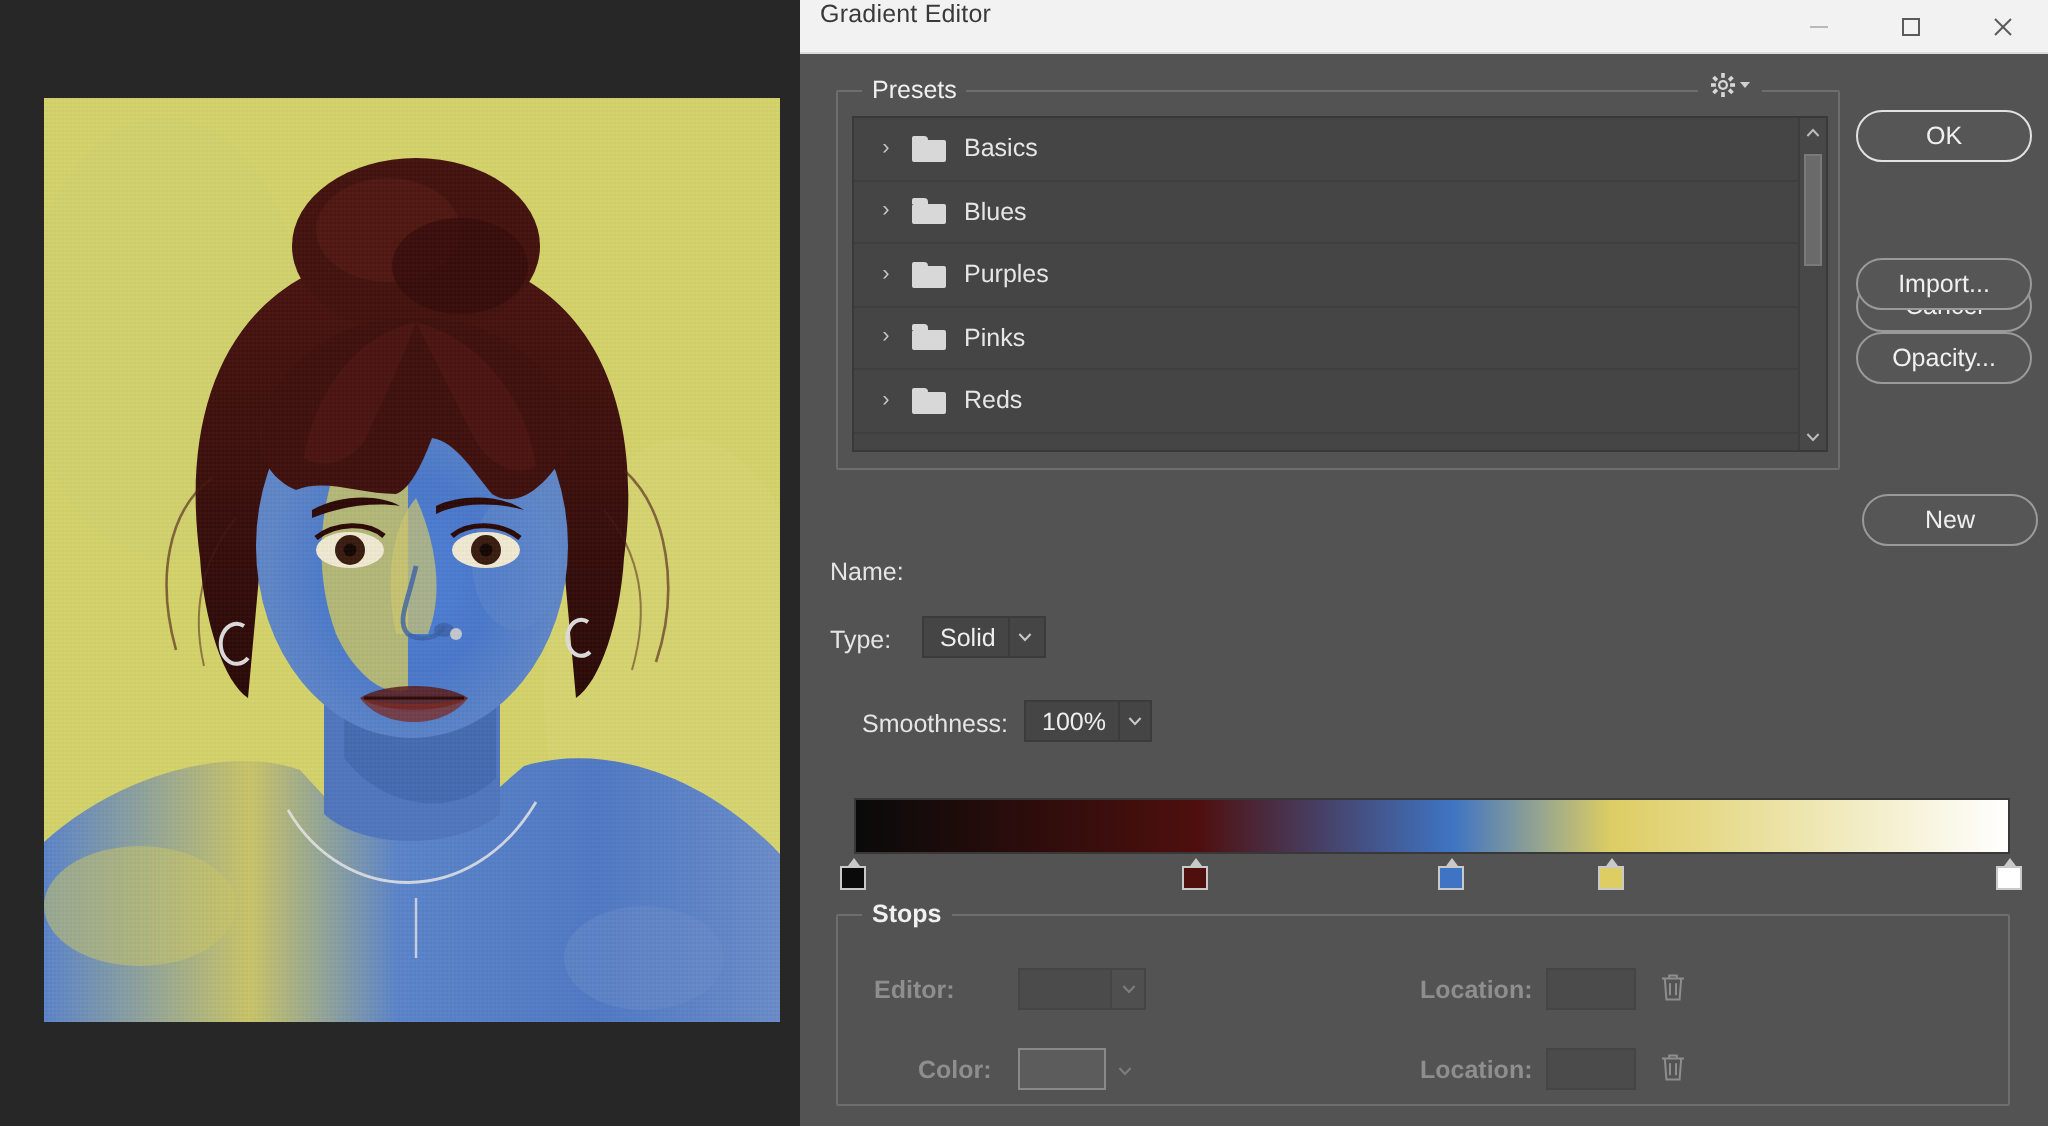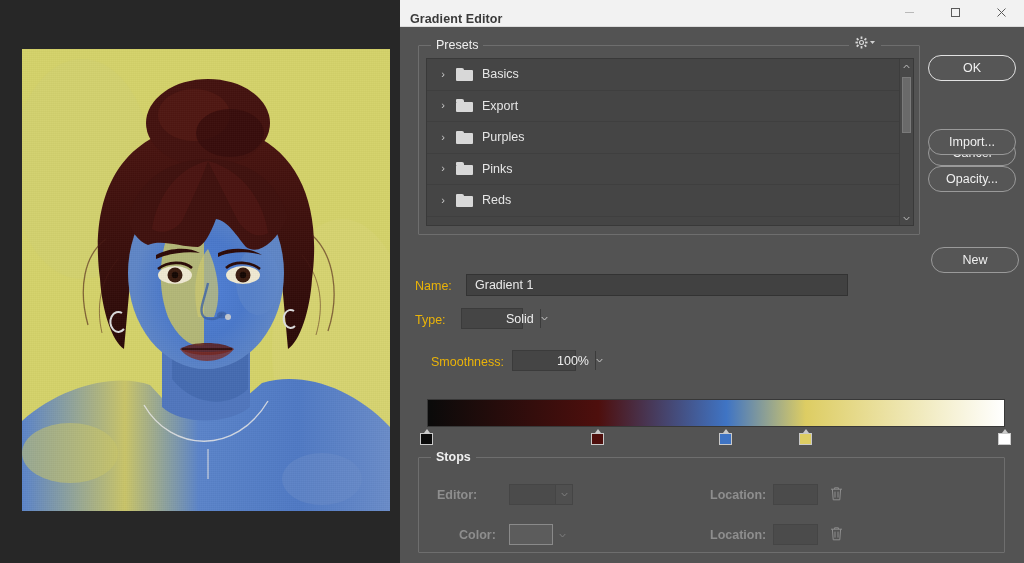--- a/index.html
+++ b/index.html
@@ -32,23 +32,22 @@
 
   
   .dialog {
     position: absolute; left: 400px; top: 0; width: 624px; height: 563px;
     background: #535353;
     color: #e8e8e8;
     font-size: 12.5px;
   }
   .titlebar {
     height: 27px; background: #f2f2f2; color: #1a1a1a;
-    display: flex; align-items: flex-end;
+    display: flex; align-items: flex-start;
     border-bottom: 1px solid #dcdcdc;
-    font-weight: bold;
   }
   .titlebar .title {
     padding-left: 10px; font-size: 12.5px; color: #3a3a3a; letter-spacing: .1px;
   }
   .titlebar .spacer { flex: 1; }
   .winbtn {
     width: 46px; height: 27px; display:flex; align-items:center; justify-content:center;
     color: #5a5a5a; font-size: 12px; line-height: 1;
   }
   .winbtn.dim { color: #b9b9b9; }
@@ -120,35 +119,35 @@
   }
   .btn.primary { border-color: #e2e2e2; border-width: 1.6px; }
   #btn-ok     { left: 528px; top: 28px; }
   #btn-cancel { left: 528px; top: 65px; margin-top: 48px; }
   #btn-import { left: 528px; top: 102px; }
   #btn-export { left: 528px; top: 139px; }
   #btn-new    { left: 531px; top: 220px; }
 
   
   .row-label {
-    position: absolute; font-size: 12.5px; color: #eab308;
+    position: absolute; font-size: 12.5px; color: #e5e5e5;
   }
   #lbl-name { left: 15px; top: 252px; }
   .text-input {
     position: absolute; left: 66px; top: 247px; width: 382px; height: 22px;
     background: #414141; border: 1px solid #333; color: #e9e9e9;
     font-size: 12.5px; display: flex; align-items: center; padding-left: 8px;
   }
 
   #lbl-type { left: 15px; top: 286px; }
   .select {
     position: absolute; height: 21px; background: #454545; border: 1px solid #3b3b3b;
     display: flex; align-items: center; color: #eee; font-size: 12.5px;
   }
-  .select .val { padding: 0 6px 0 8px; margin-left: 36px; }
+  .select .val { padding: 0 6px 0 8px; }
   .select .arr {
     width: 17px; height: 100%; display:flex; align-items:center; justify-content:center;
     color:#c9c9c9; font-size: 8px; border-left: 1px solid #3b3b3b;
   }
   #sel-type { left: 61px; top: 281px; width: 62px; }
 
   #lbl-smooth { left: 31px; top: 328px; }
   #sel-smooth { left: 112px; top: 323px; width: 64px; text-align: center; }
 
   
@@ -337,21 +336,21 @@
         <div class="preset-list">
           <div class="preset-rows">
             <div class="preset-row">
               <span class="chev">›</span>
               <span class="folder"></span>
               <span>Basics</span>
             </div>
             <div class="preset-row">
               <span class="chev">›</span>
               <span class="folder"></span>
-              <span>Export</span>
+              <span>Blues</span>
             </div>
             <div class="preset-row">
               <span class="chev">›</span>
               <span class="folder"></span>
               <span>Purples</span>
             </div>
             <div class="preset-row">
               <span class="chev">›</span>
               <span class="folder"></span>
               <span>Pinks</span>
@@ -380,21 +379,20 @@
         </div>
       </div>
 
       <div class="btn primary" id="btn-ok">OK</div>
       <div class="btn" id="btn-cancel">Cancel</div>
       <div class="btn" id="btn-import">Import...</div>
       <div class="btn" id="btn-export">Opacity...</div>
       <div class="btn" id="btn-new">New</div>
 
       <div class="row-label" id="lbl-name">Name:</div>
-      <div class="text-input" placeholder="Gradient 1">Gradient 1</div>
 
       <div class="row-label" id="lbl-type">Type:</div>
       <div class="select" id="sel-type">
         <span class="val">Solid</span>
         <span class="arr">
           <svg width="7" height="5" viewBox="0 0 7 5">
               <polyline points="0.7,1 3.5,4 6.3,1" fill="none" stroke="#c9c9c9" stroke-width="1"></polyline>
             </svg>
         </span>
       </div>

